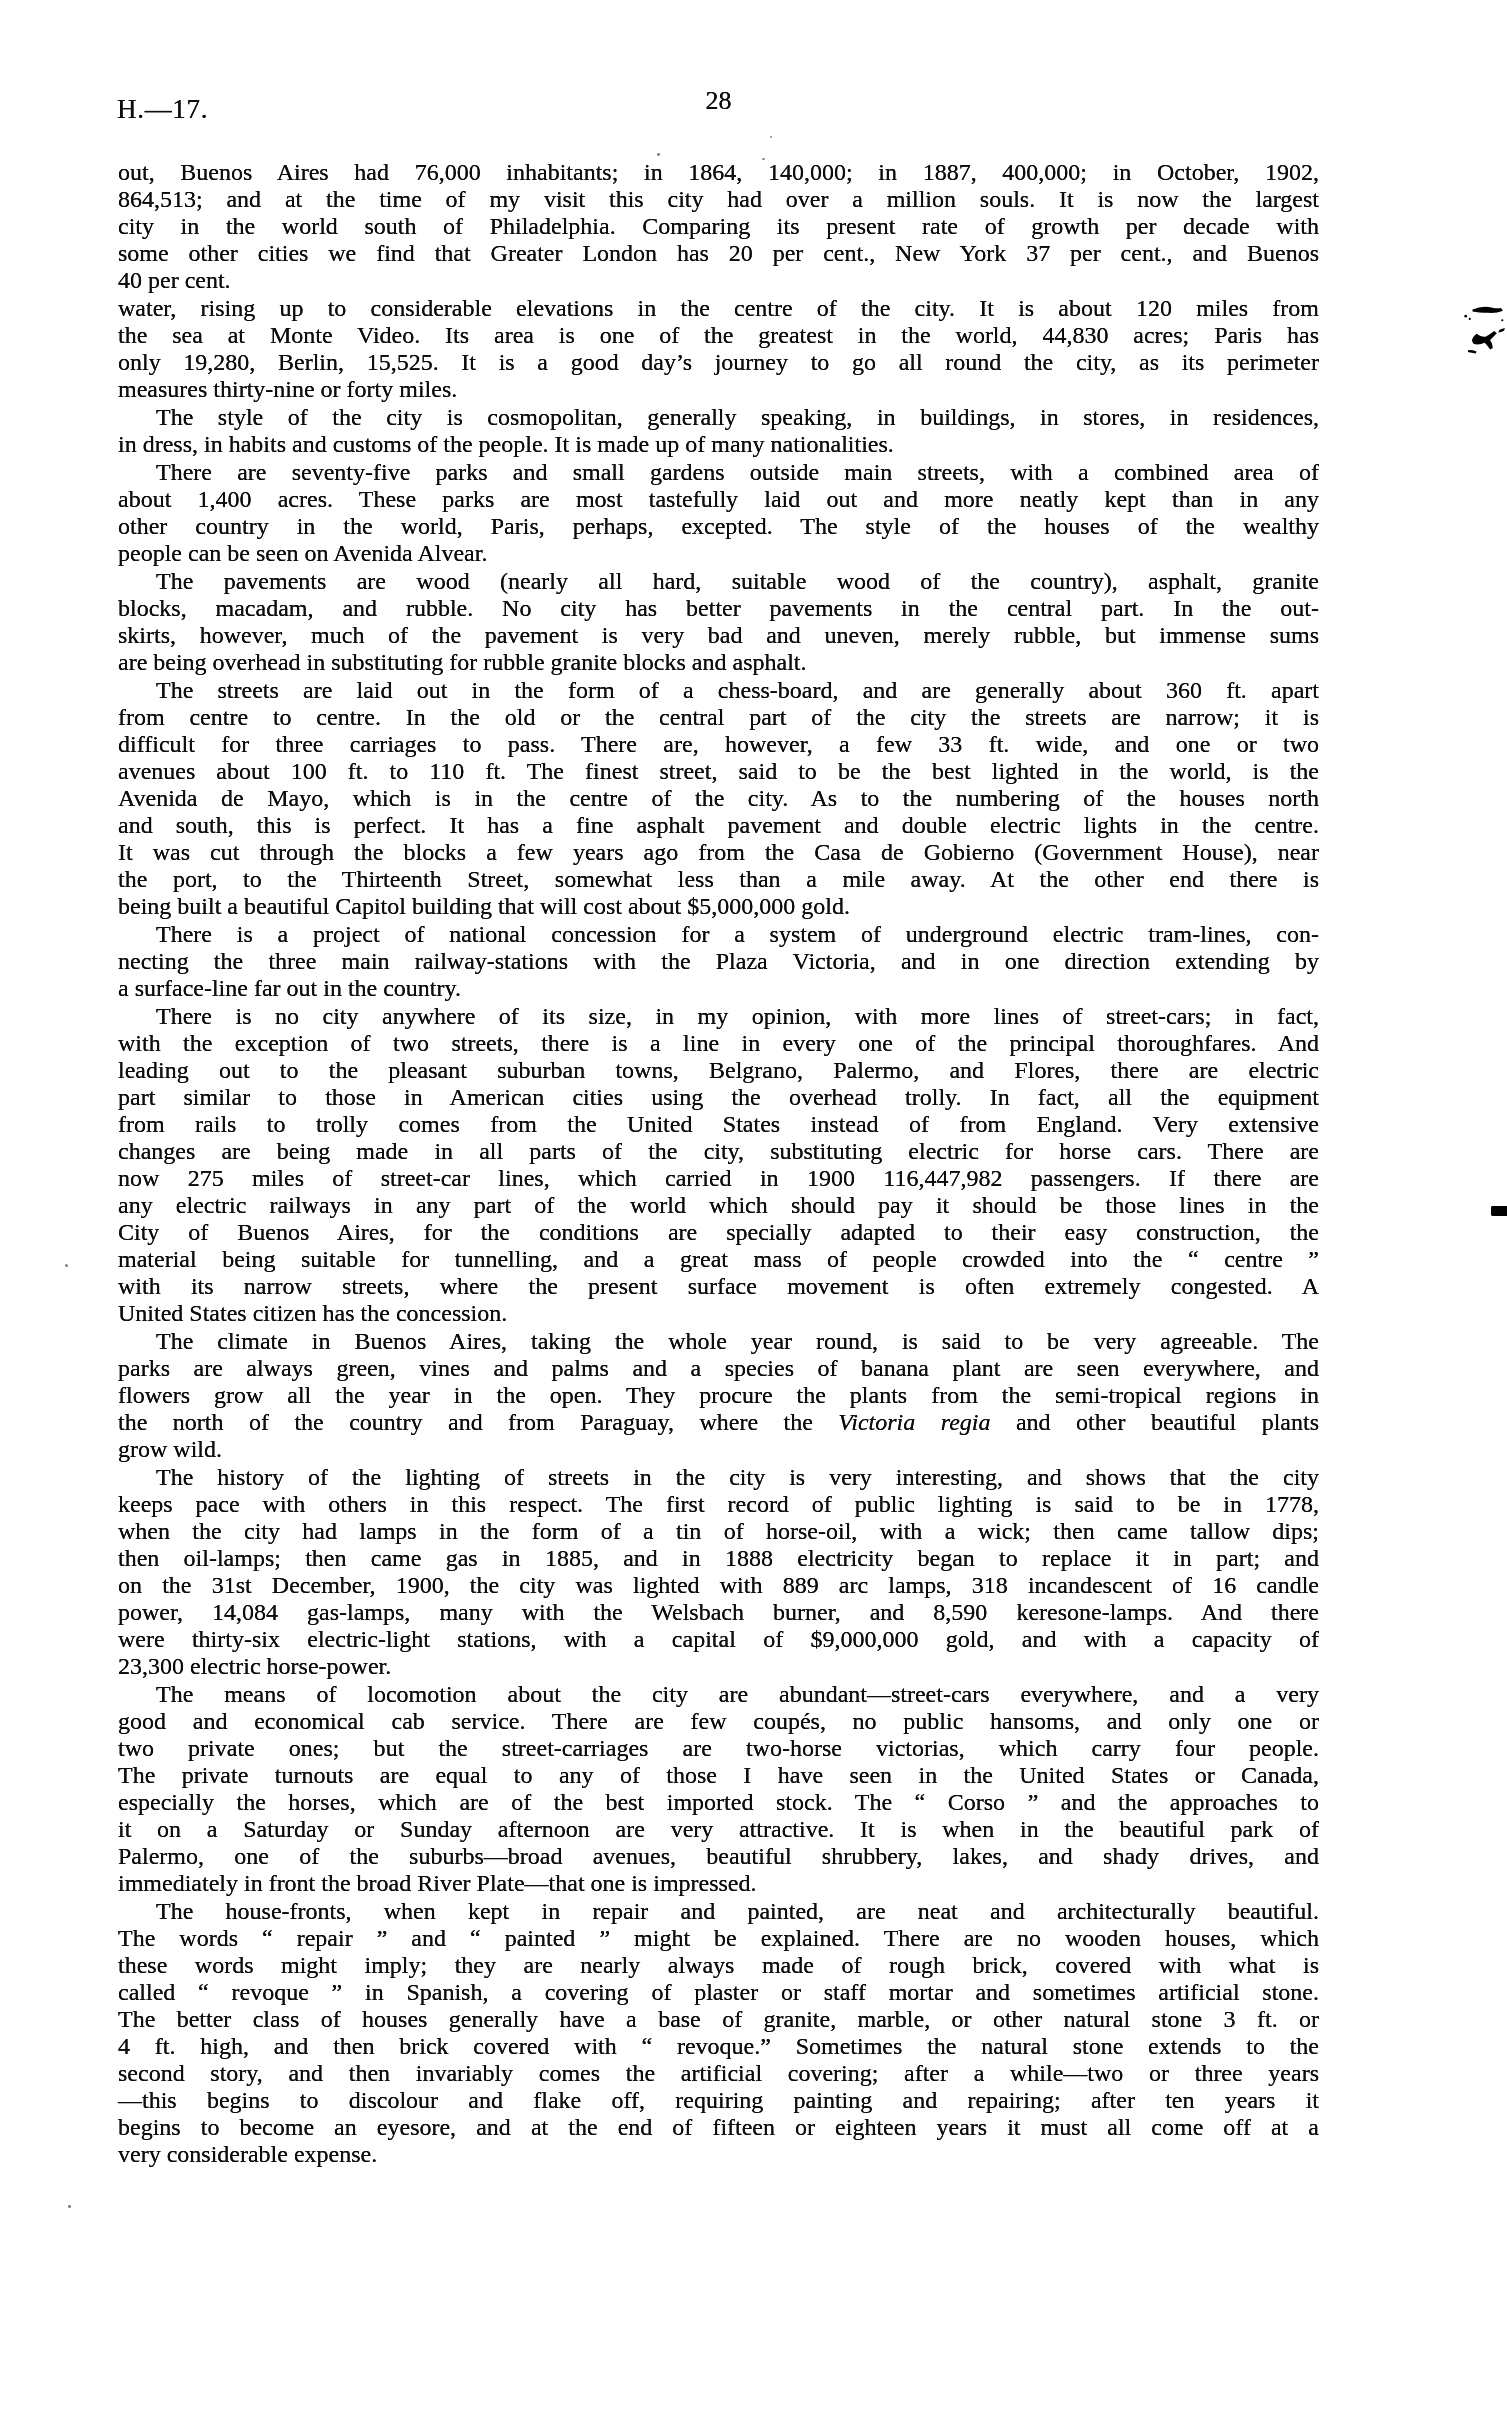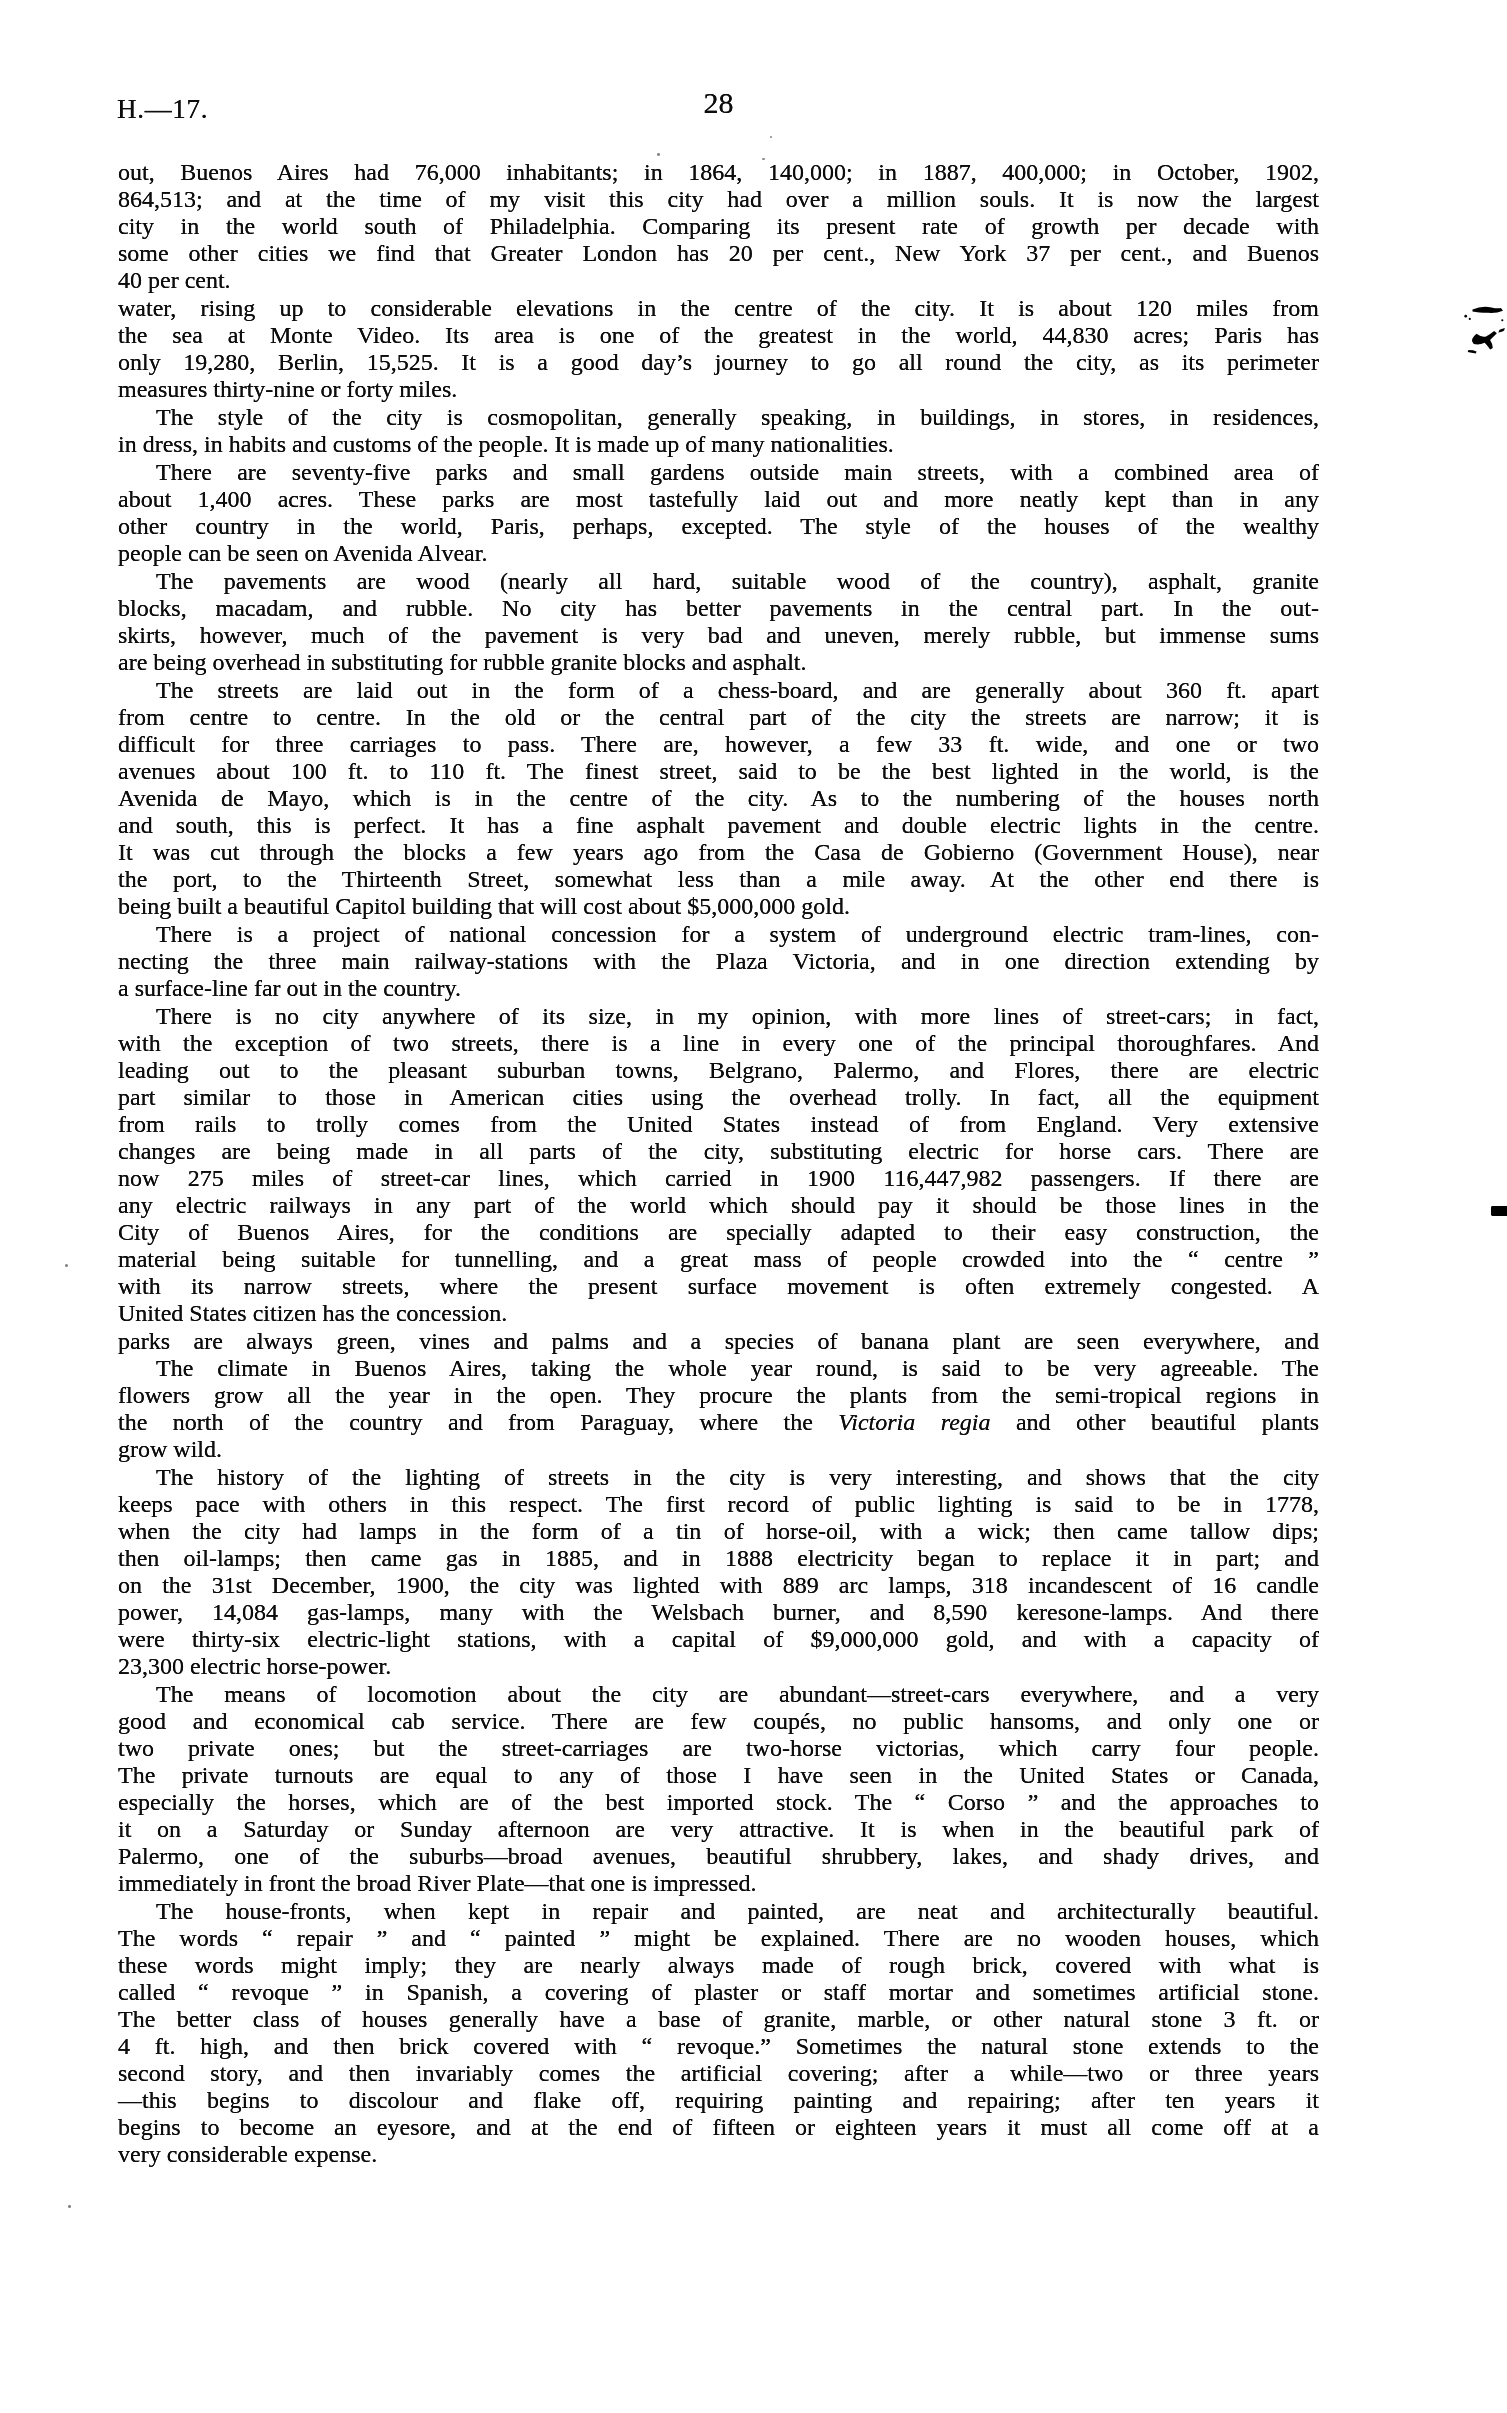--- a/index.html
+++ b/index.html
@@ -27,21 +27,21 @@
     letter-spacing: 0.7px;
     text-shadow: 0 0 0.4px currentColor;
     white-space: nowrap;
   }
   .page-number {
     position: absolute;
     left: 117px;
     top: 86px;
     width: 1203px;
     text-align: center;
-    font-size: 30px;
+    font-size: 26px;
     text-shadow: 0 0 0.4px currentColor;
   }
   .text-block {
     position: absolute;
     left: 117px;
     top: 158px;
     width: 1203px;
   }
   .paragraph { margin: 1px; }
   .line {
@@ -146,22 +146,22 @@
         <div class="line">from rails to trolly comes from the United States instead of from England. Very extensive</div>
         <div class="line">changes are being made in all parts of the city, substituting electric for horse cars. There are</div>
         <div class="line">now 275 miles of street-car lines, which carried in 1900 116,447,982 passengers. If there are</div>
         <div class="line">any electric railways in any part of the world which should pay it should be those lines in the</div>
         <div class="line">City of Buenos Aires, for the conditions are specially adapted to their easy construction, the</div>
         <div class="line">material being suitable for tunnelling, and a great mass of people crowded into the “ centre ”</div>
         <div class="line">with its narrow streets, where the present surface movement is often extremely congested. A</div>
         <div class="line last">United States citizen has the concession.</div>
       </div>
       <div class="paragraph">
+        <div class="line indent">The climate in Buenos Aires, taking the whole year round, is said to be very agreeable. The</div>
         <div class="line">parks are always green, vines and palms and a species of banana plant are seen everywhere, and</div>
-        <div class="line indent">The climate in Buenos Aires, taking the whole year round, is said to be very agreeable. The</div>
         <div class="line">flowers grow all the year in the open. They procure the plants from the semi-tropical regions in</div>
         <div class="line">the north of the country and from Paraguay, where the <i>Victoria regia</i> and other beautiful plants</div>
         <div class="line last">grow wild.</div>
       </div>
       <div class="paragraph">
         <div class="line indent">The history of the lighting of streets in the city is very interesting, and shows that the city</div>
         <div class="line">keeps pace with others in this respect. The first record of public lighting is said to be in 1778,</div>
         <div class="line">when the city had lamps in the form of a tin of horse-oil, with a wick; then came tallow dips;</div>
         <div class="line">then oil-lamps; then came gas in 1885, and in 1888 electricity began to replace it in part; and</div>
         <div class="line">on the 31st December, 1900, the city was lighted with 889 arc lamps, 318 incandescent of 16 candle</div>

